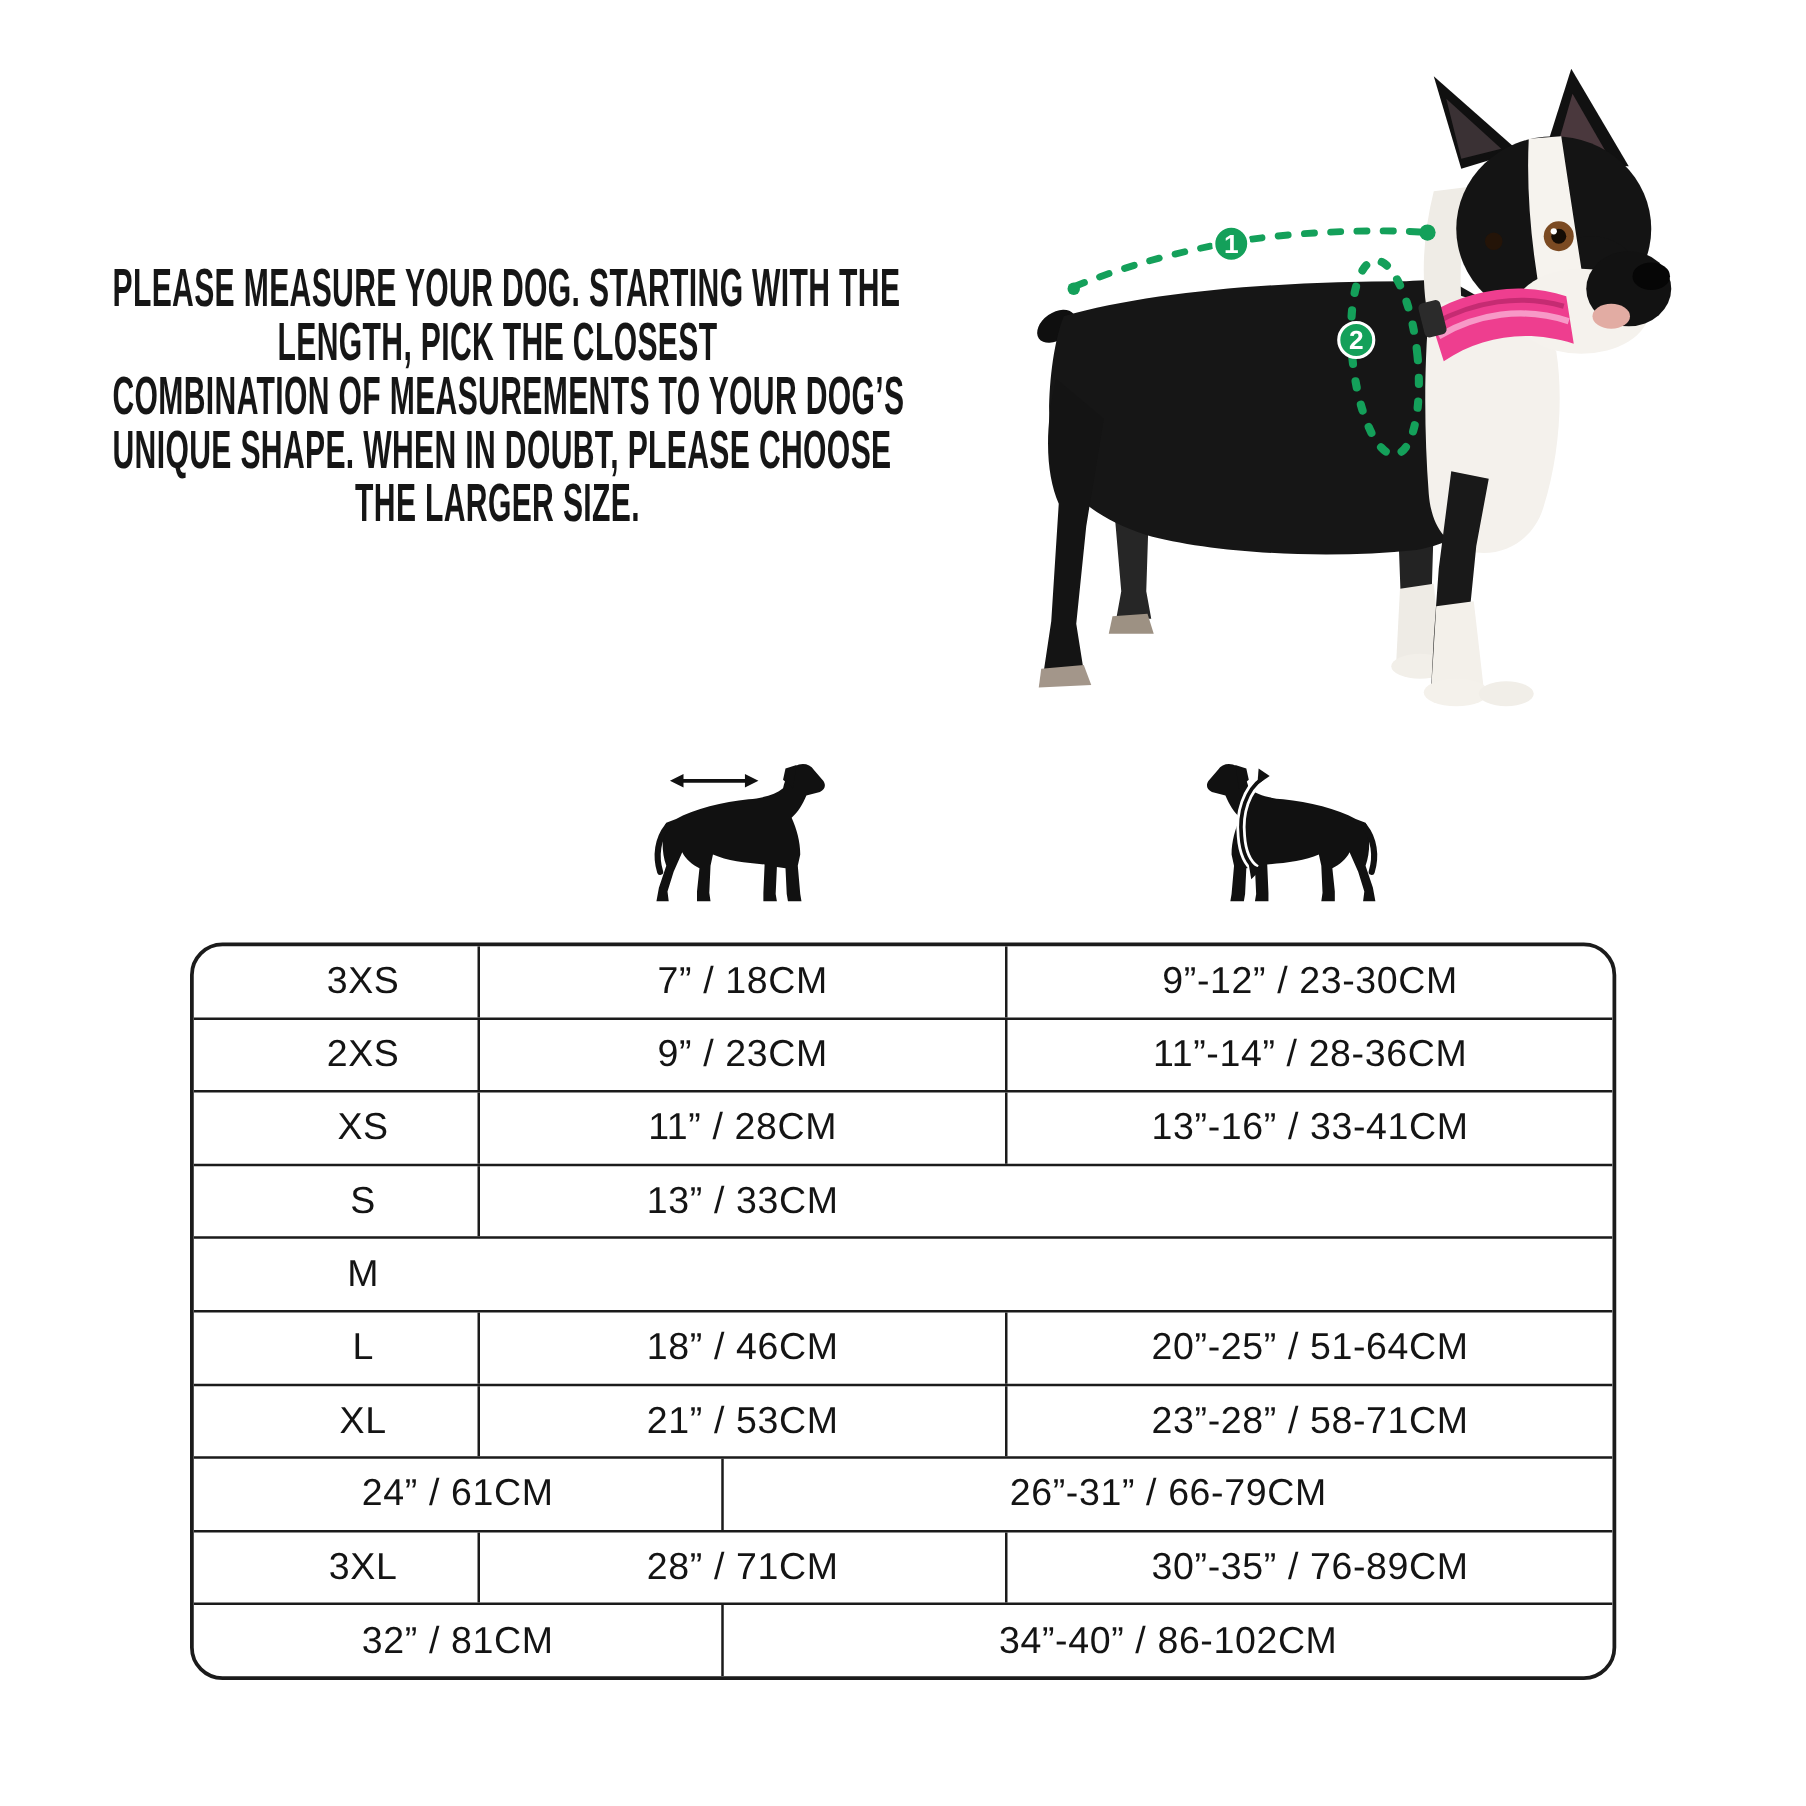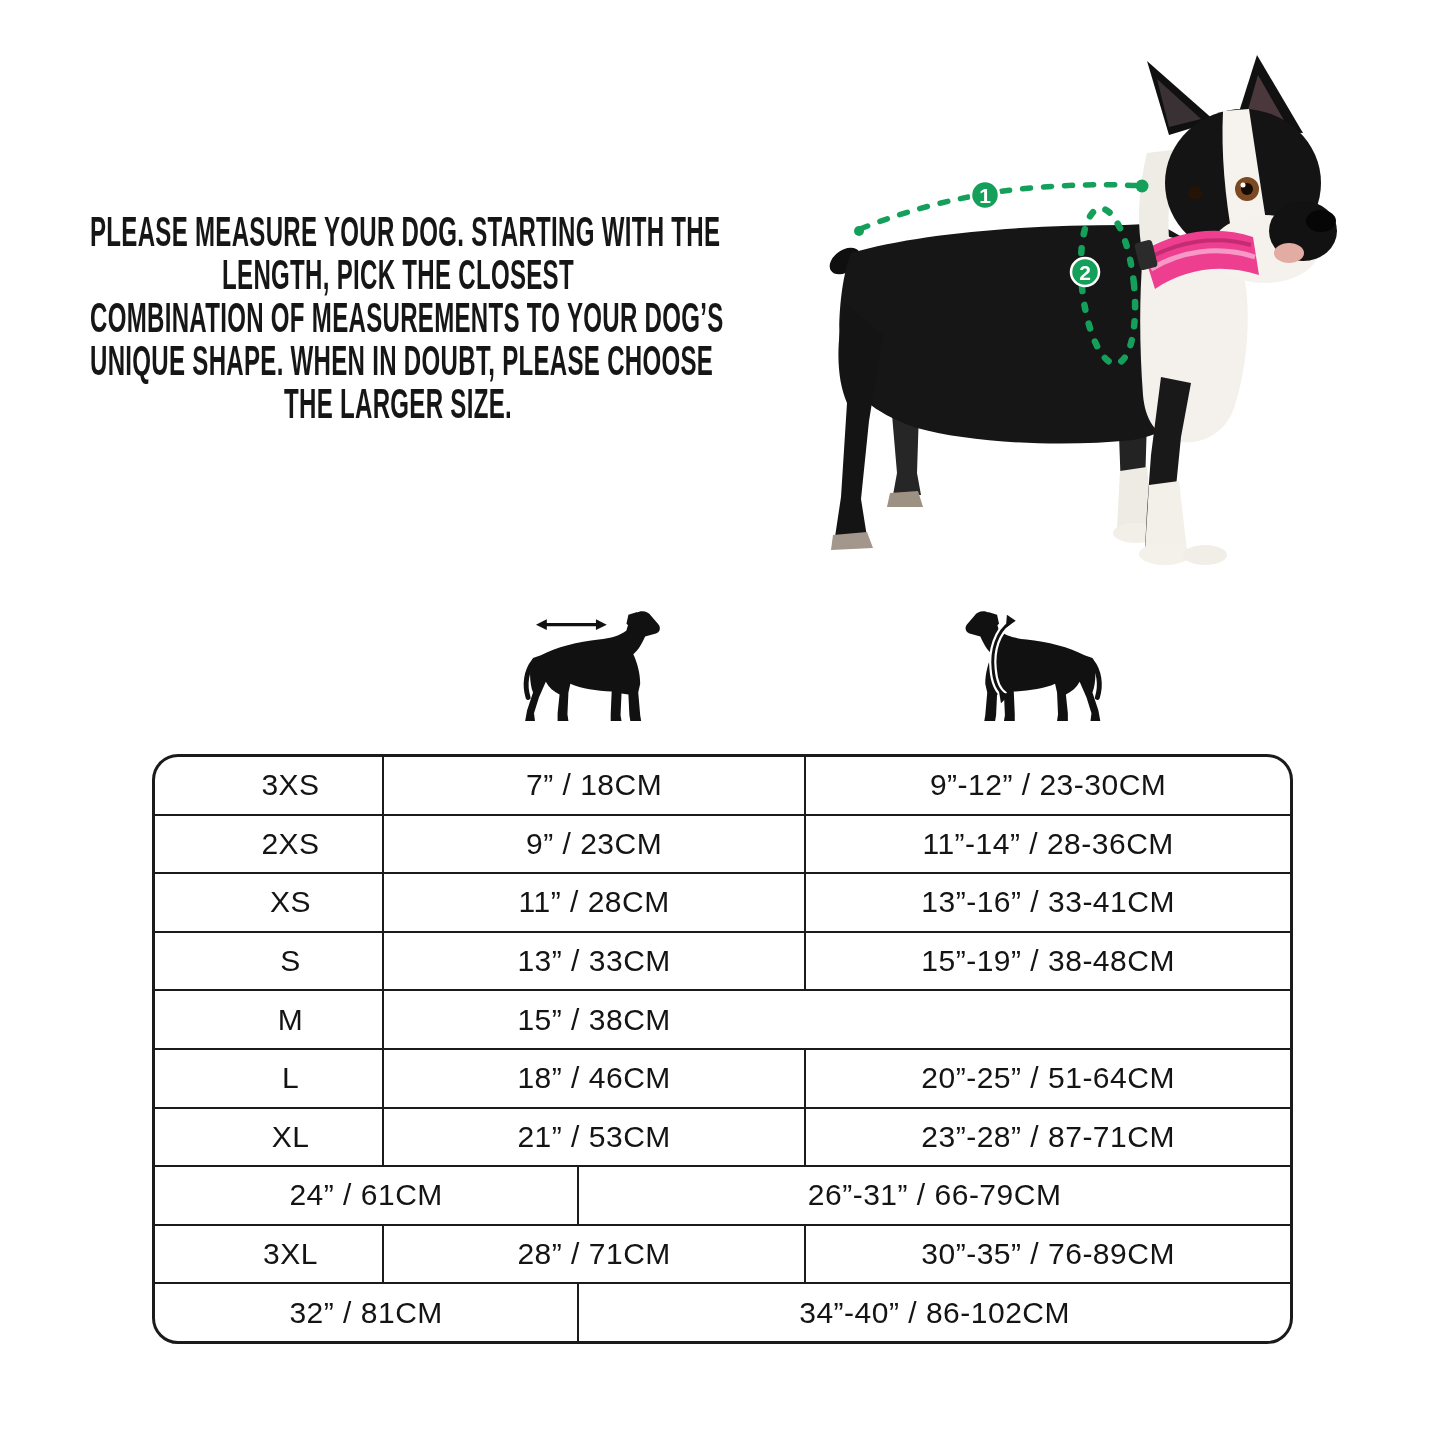--- a/index.html
+++ b/index.html
@@ -159,35 +159,33 @@
       <div class="cell c-girth">11”-14” / 28-36CM</div>
     </div>
     <div class="t-row">
       <div class="cell c-size">XS</div>
       <div class="cell c-len">11” / 28CM</div>
       <div class="cell c-girth">13”-16” / 33-41CM</div>
     </div>
     <div class="t-row">
       <div class="cell c-size">S</div>
       <div class="cell c-len">13” / 33CM</div>
-      <div class="cell c-girth">15”-19” / 38-48CM</div>
     </div>
     <div class="t-row">
       <div class="cell c-size">M</div>
-      <div class="cell c-len">15” / 38CM</div>
     </div>
     <div class="t-row">
       <div class="cell c-size">L</div>
       <div class="cell c-len">18” / 46CM</div>
       <div class="cell c-girth">20”-25” / 51-64CM</div>
     </div>
     <div class="t-row">
       <div class="cell c-size">XL</div>
       <div class="cell c-len">21” / 53CM</div>
-      <div class="cell c-girth">23”-28” / 87-71CM</div>
+      <div class="cell c-girth">23”-28” / 58-71CM</div>
     </div>
     <div class="t-row">
       <div class="cell c-len">24” / 61CM</div>
       <div class="cell c-girth">26”-31” / 66-79CM</div>
     </div>
     <div class="t-row">
       <div class="cell c-size">3XL</div>
       <div class="cell c-len">28” / 71CM</div>
       <div class="cell c-girth">30”-35” / 76-89CM</div>
     </div>

